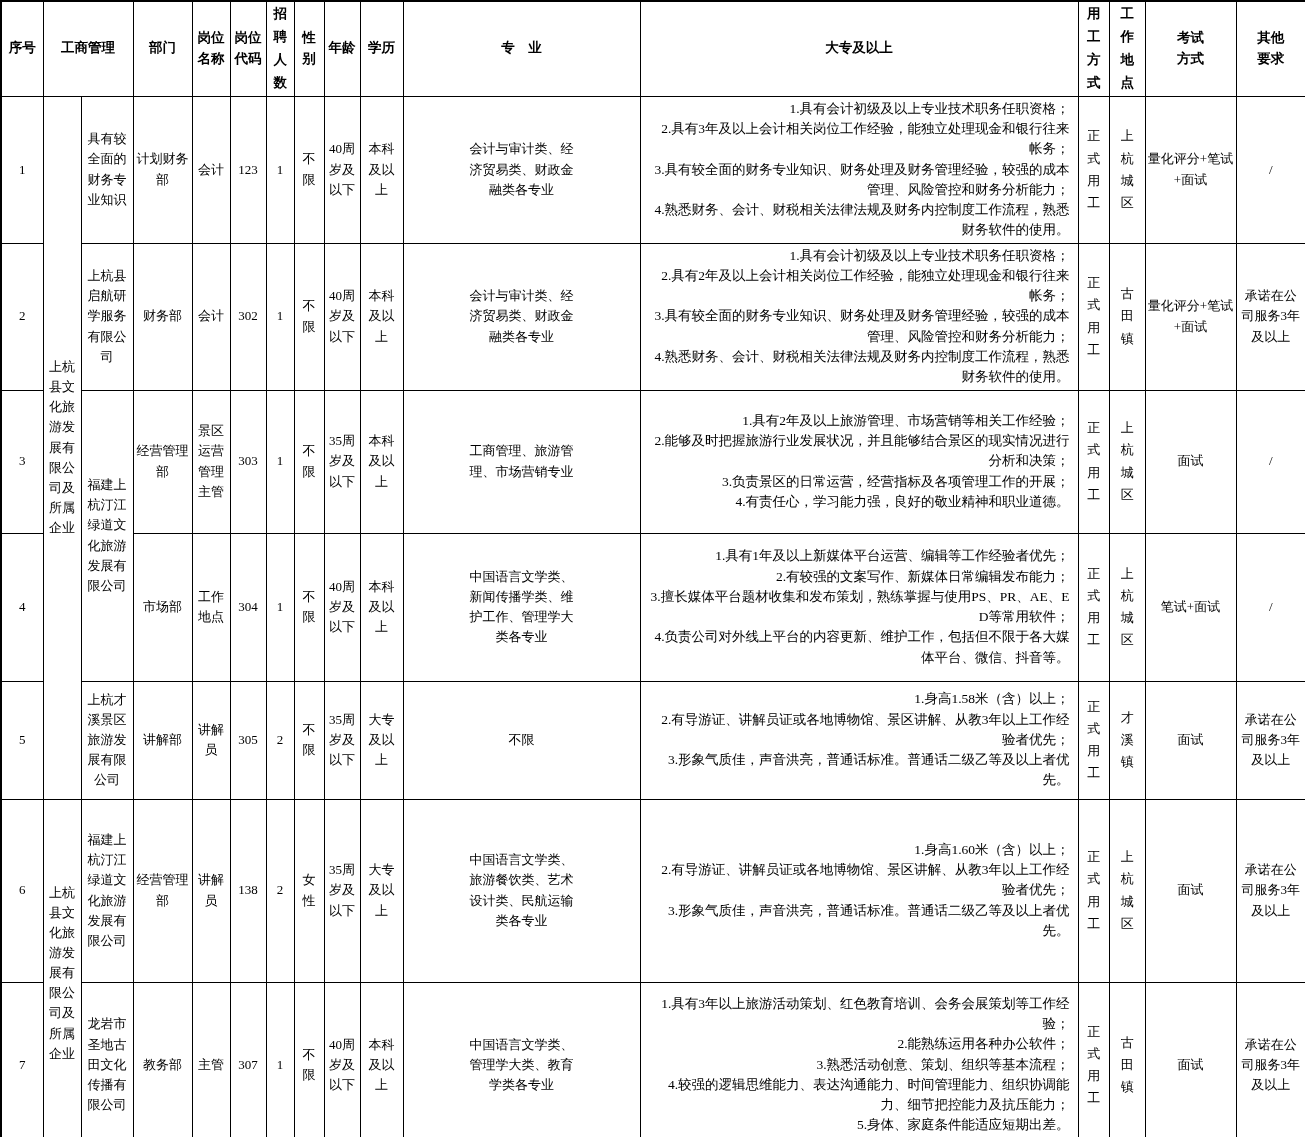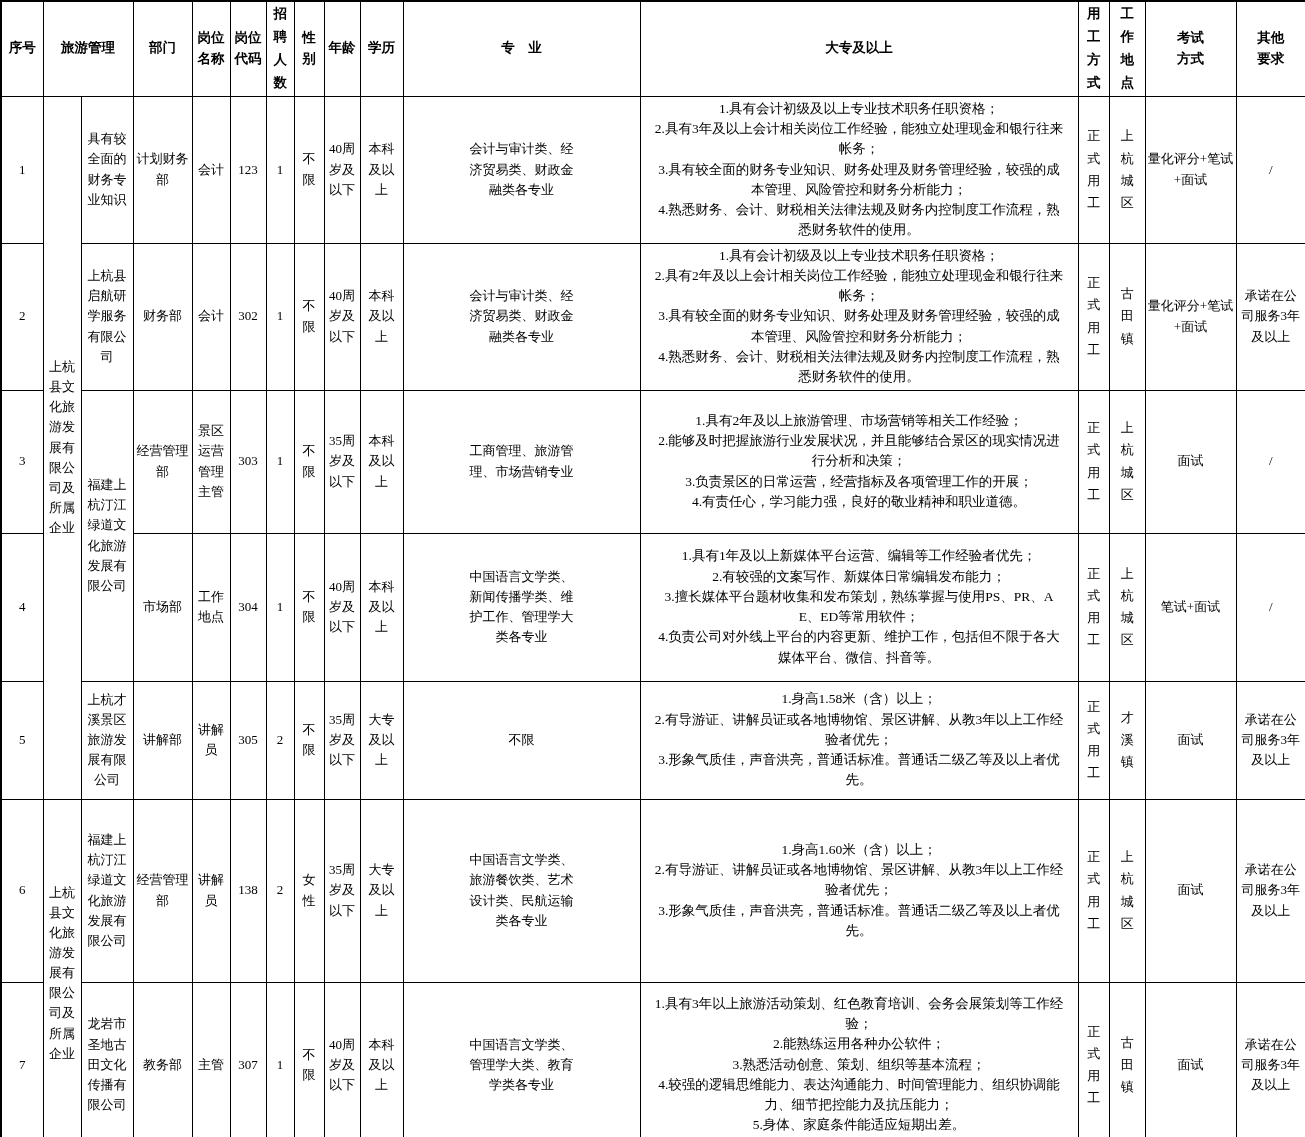--- a/index.html
+++ b/index.html
@@ -24,25 +24,25 @@
     line-height:1.55;
     word-break:break-all;
     overflow:hidden;
   }
   th {
     font-weight:bold;
     font-size:13.5px;
     white-space:pre-line;
   }
   td.left {
-    text-align:center;
+    text-align:right;
     white-space:pre-wrap;
     font-size:13.5px;
     line-height:1.5;
-    padding:2px 14px;
+    padding:2px 8px;
   }
   .vert {
     display:inline-block;
     width:1.05em;
     word-break:break-all;
     line-height:1.7;
     text-align:right;
   }
   .major-inner {
     display:inline-block;
@@ -68,21 +68,21 @@
       <col style="width: 237px;">
       <col style="width: 438px;">
       <col style="width: 31px;">
       <col style="width: 36px;">
       <col style="width: 91px;">
       <col style="width: 70px;">
     </colgroup>
     <thead>
       <tr style="height: 88px;">
         <th>序号</th>
-        <th colspan="2">旅游管理</th>
+        <th colspan="2">工商管理</th>
         <th>部门</th>
         <th>岗位
 名称</th>
         <th>岗位
 代码</th>
         <th><span class="vert">招聘人数</span></th>
         <th>性别</th>
         <th>年龄</th>
         <th>学历</th>
         <th>专　业</th>

